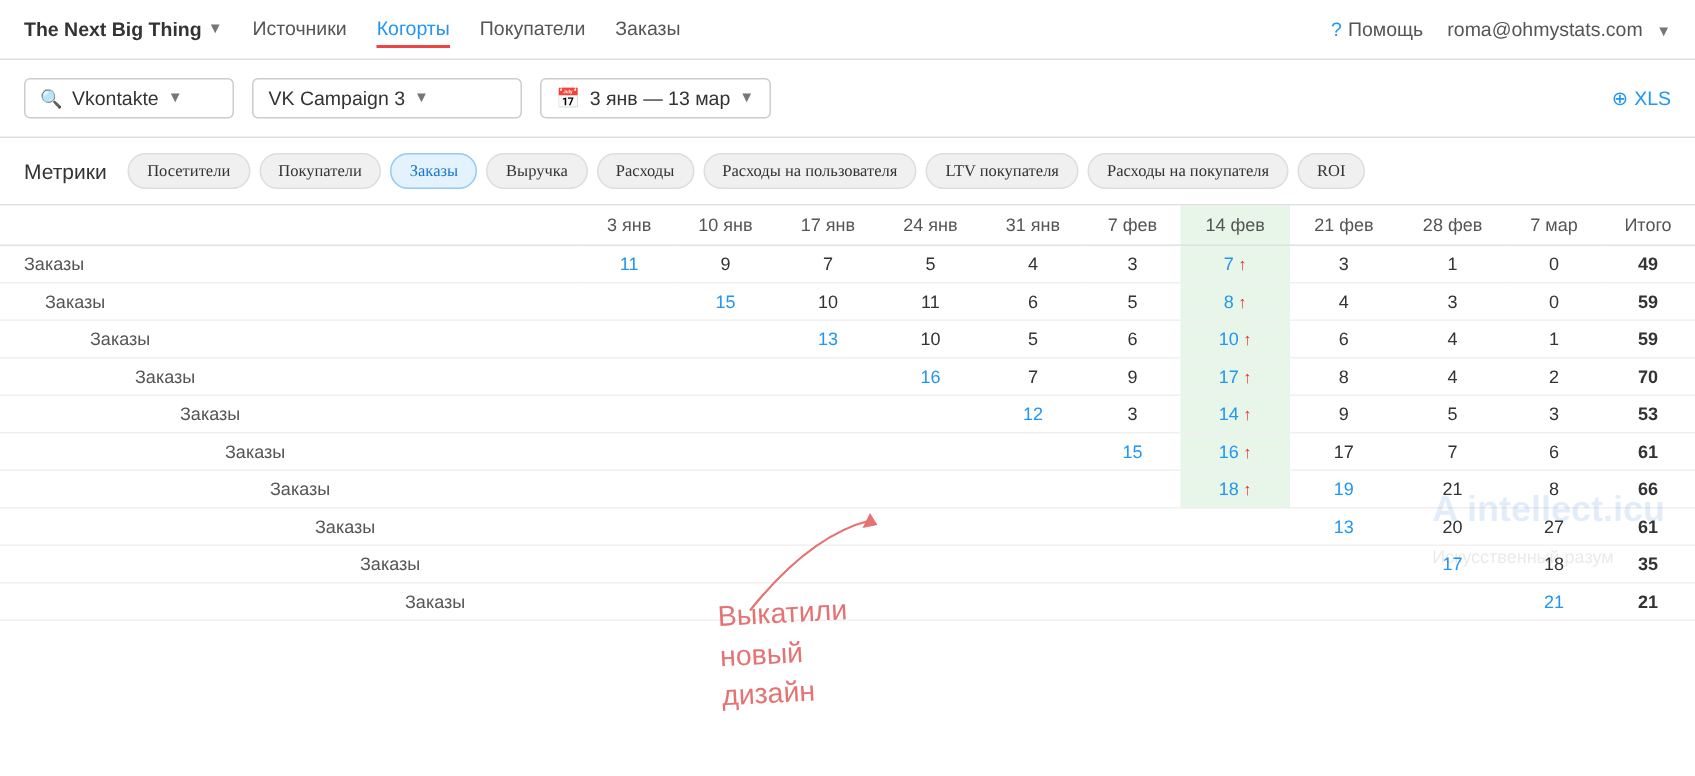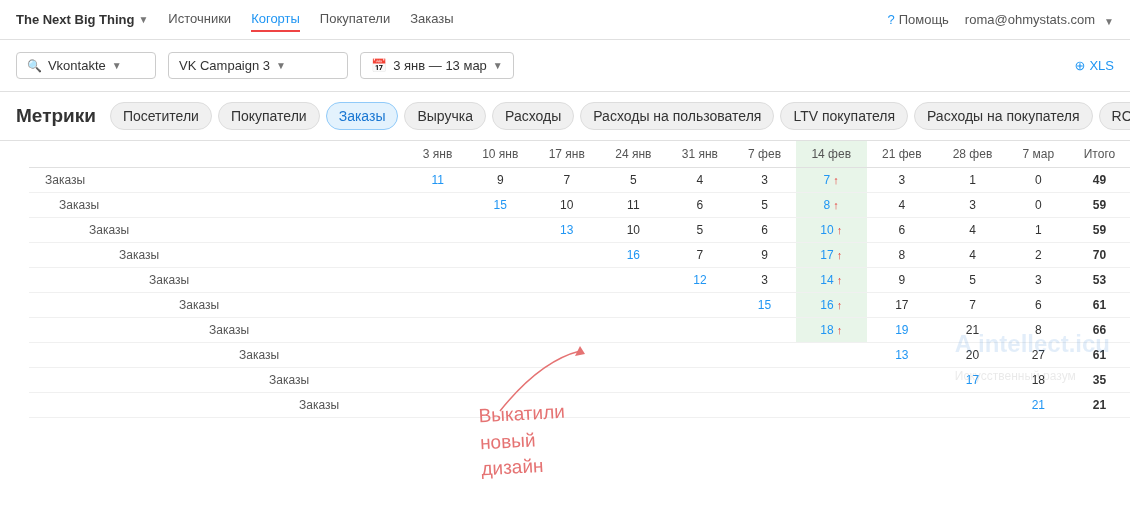--- a/index.html
+++ b/index.html
@@ -107,32 +107,33 @@
 
     
     .metrics-bar {
       display: flex;
       align-items: center;
       padding: 10px 16px;
       gap: 6px;
       border-bottom: 1px solid #e0e0e0;
     }
     .metrics-label {
-      font-size: 19px;
+      font-size: 14px;
       color: #333;
       margin-right: 8px;
-      font-weight: 700;
+      font-weight: 400;
     }
     .metric-tab {
       padding: 5px 12px;
       border-radius: 20px;
-      font-size: 14px;
+      font-size: 11px;
       cursor: pointer;
       border: 1px solid transparent;
       white-space: nowrap;
+      font-family: Liberation Serif, serif;
     }
     .metric-tab.default {
       background: #f0f0f0;
       color: #333;
       border-color: #ddd;
     }
     .metric-tab.active {
       background: #e3f2fd;
       color: #1976D2;
       border-color: #90CAF9;
@@ -200,21 +201,20 @@
       opacity: 0.15;
       font-size: 28px;
       font-weight: bold;
       color: #1976D2;
       pointer-events: none;
       white-space: nowrap;
     }
 
     .main-content {
       position: relative;
-      padding-left: 29px;
     }
   </style>
 </head>
 <body>
 
 <div class="header">
   <div class="header-brand">
     <span>The Next Big Thing</span>
     <span style="font-size:10px;color:#777;">▼</span>
   </div>

